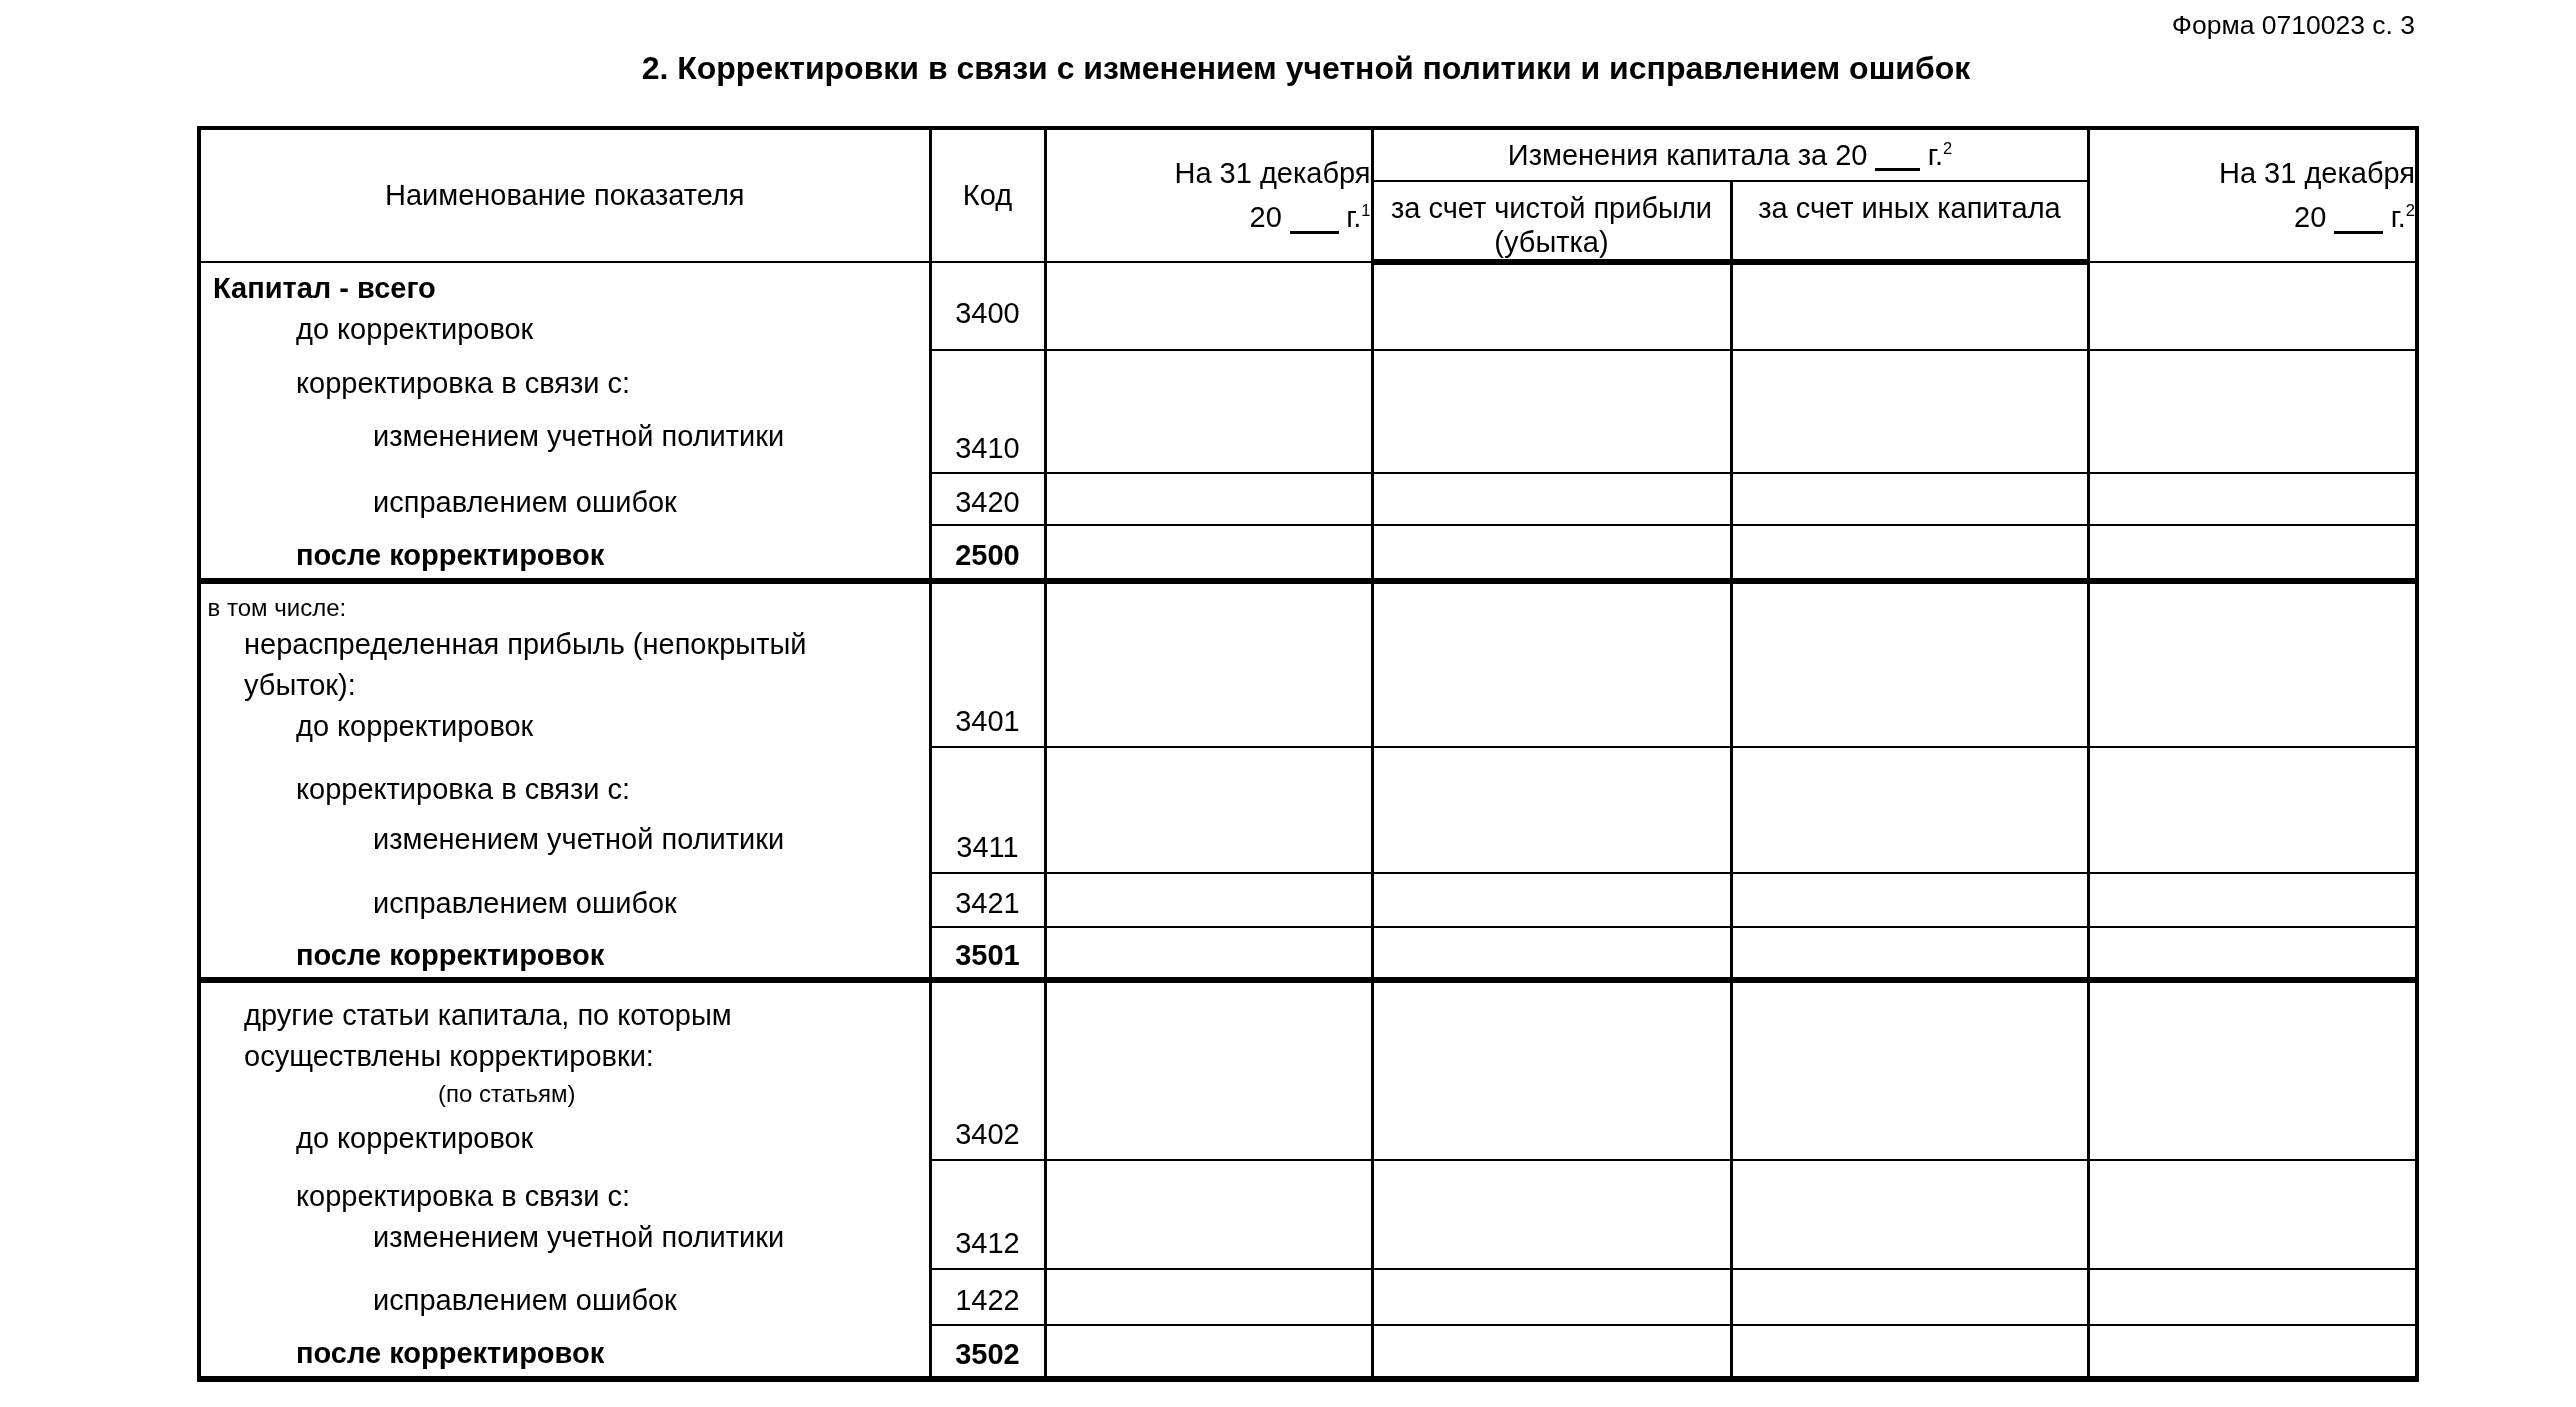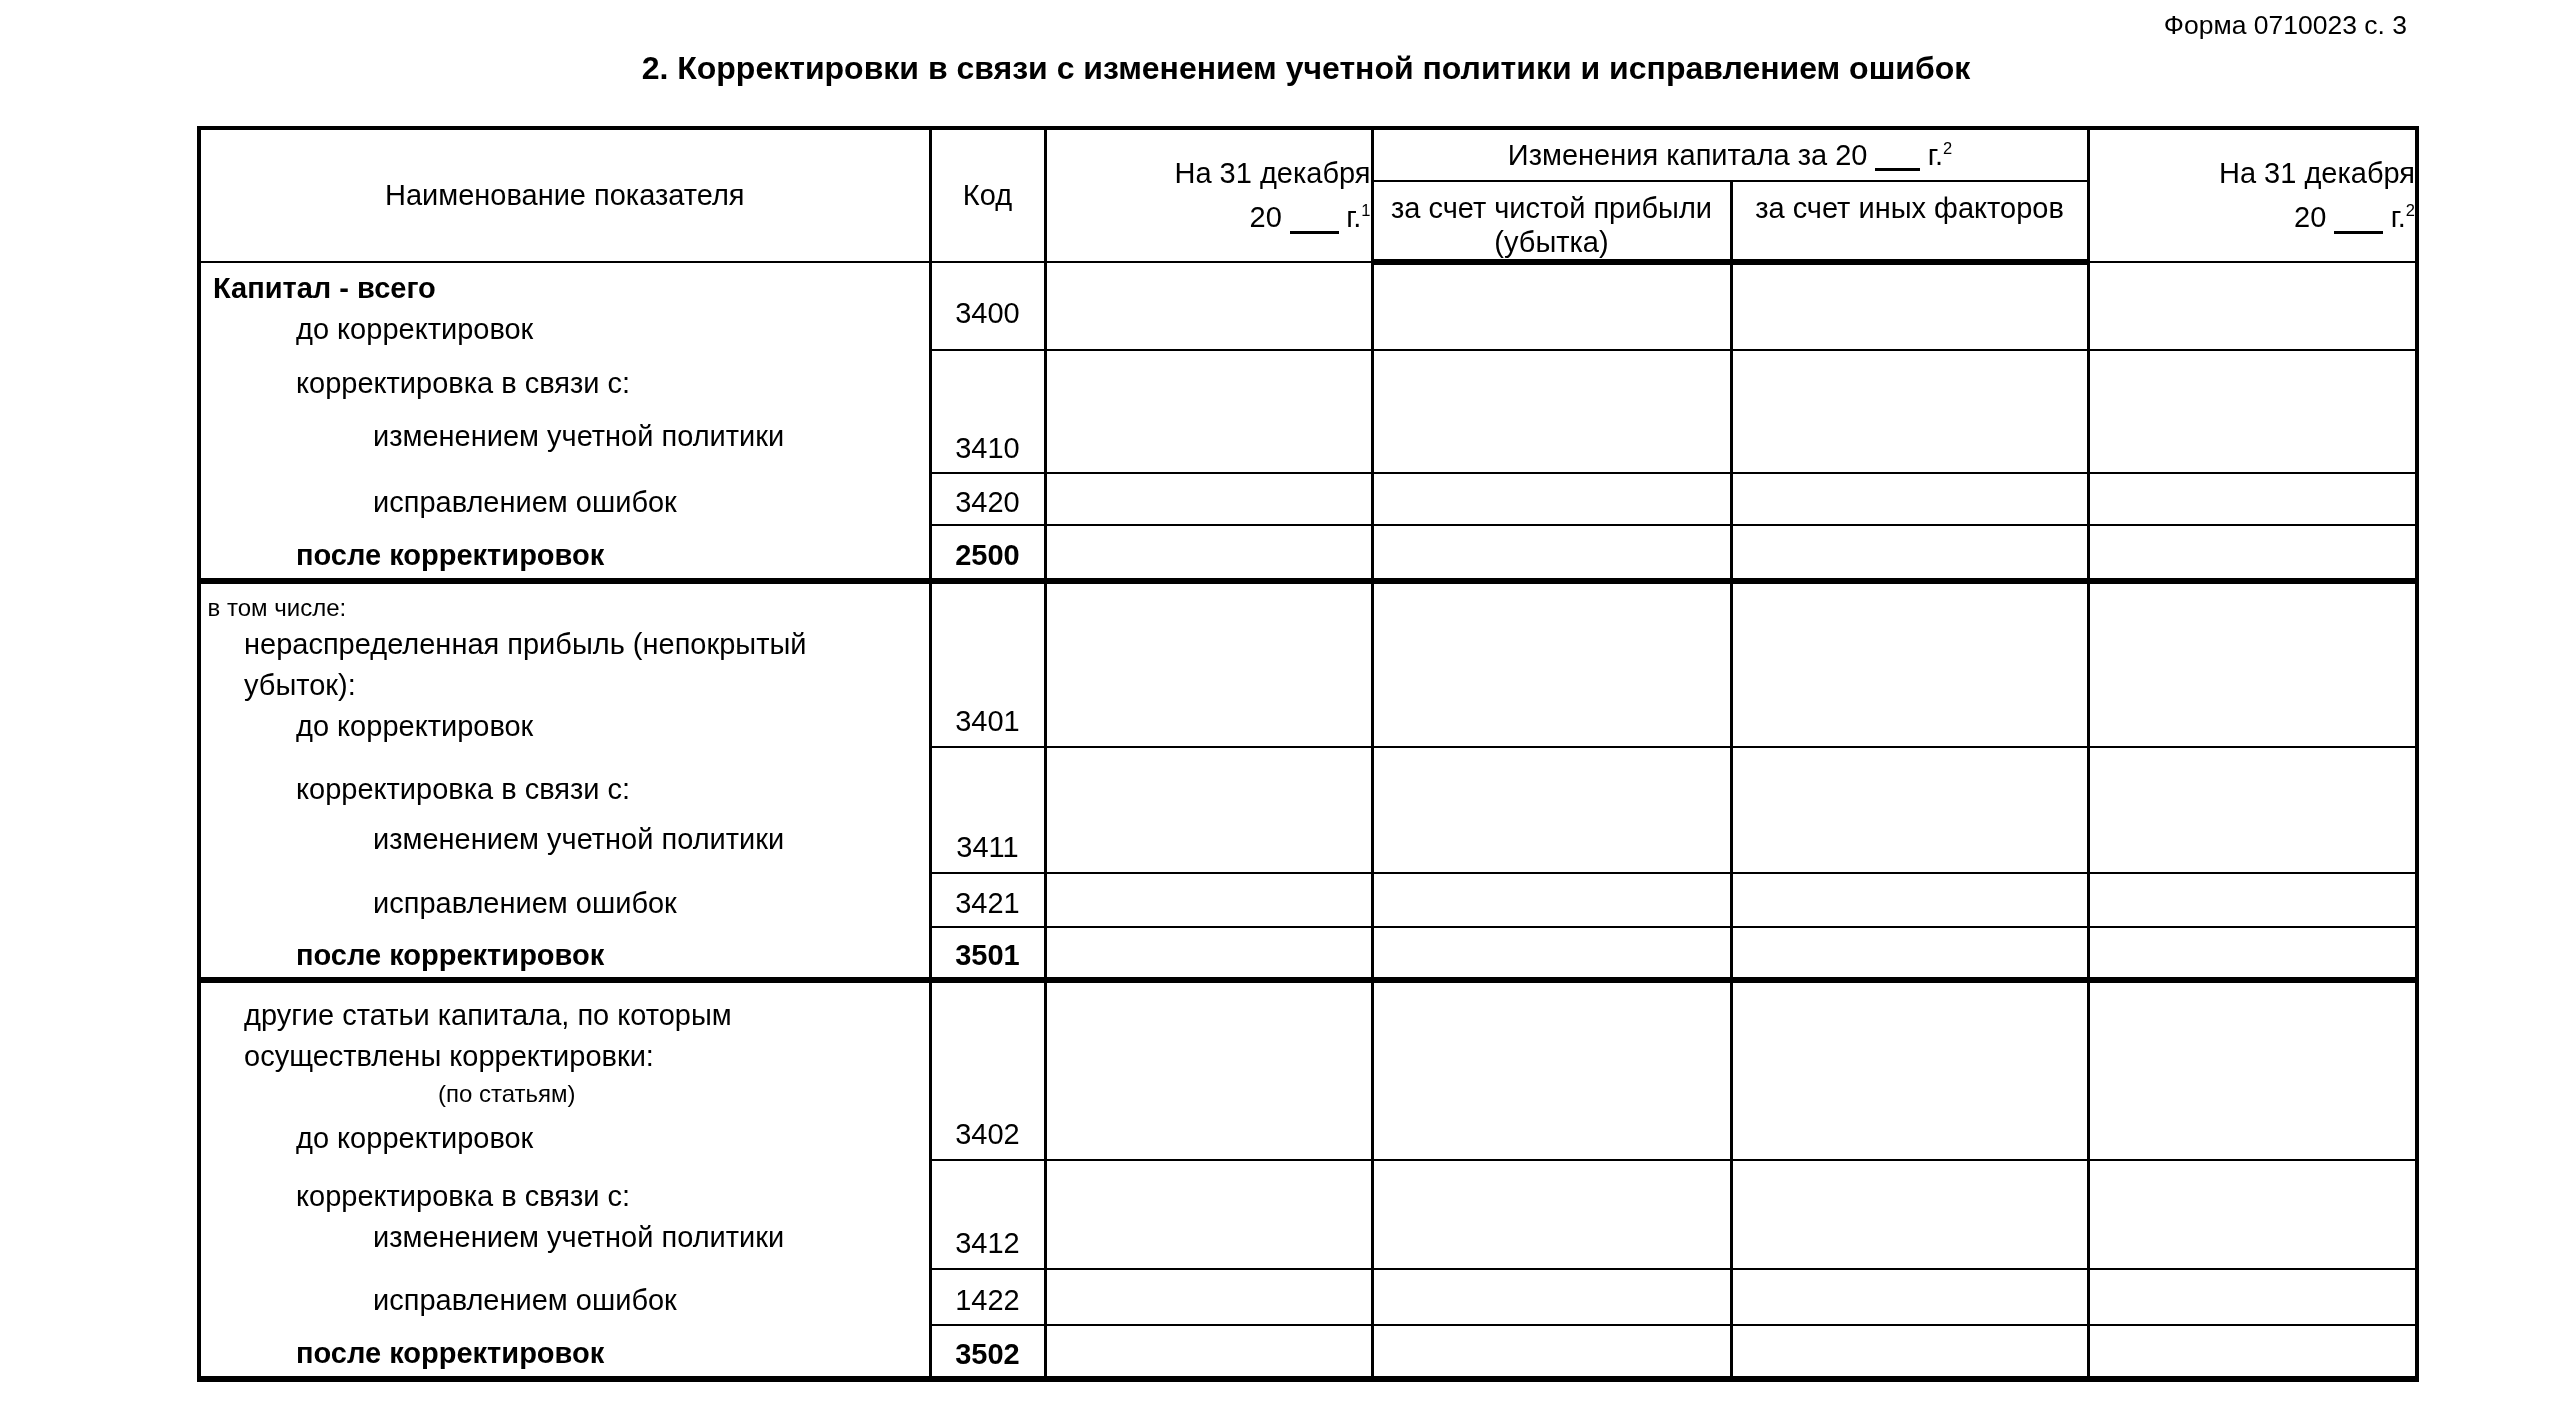--- a/index.html
+++ b/index.html
@@ -4,21 +4,21 @@
 <style>
   html,body { margin:0; padding:0; }
   body {
     width:2576px; height:1407px;
     background:#ffffff; color:#000;
     font-family:"Liberation Sans", sans-serif;
     position:relative;
     -webkit-font-smoothing:antialiased;
   }
   .form-label {
-    position:absolute; top:10px; right:169px;
+    position:absolute; top:10px; right:161px;
     font-size:26.5px; line-height:31px; white-space:nowrap;
   }
   .page-title {
     position:absolute; top:49px; left:197px; width:2218px;
     text-align:center; font-size:32px; font-weight:bold; line-height:39px;
     white-space:nowrap;
   }
   table.frm {
     position:absolute; left:197px; top:126px;
     width:2218px; table-layout:fixed;
@@ -96,21 +96,21 @@
         <div>На 31 декабря</div>
         <div><span>20</span><span class="blank"></span><span>г.</span><sup class="fnote">2</sup></div>
       </th>
     </tr>
     <tr style="height:77px">
       <th class="c-sub">
         <div>за счет чистой прибыли</div>
         <div>(убытка)</div>
       </th>
       <th class="c-sub">
-        <div>за счет иных факторов</div>
+        <div>за счет иных капитала</div>
       </th>
     </tr>
   </thead>
   <tbody>
 
     <tr style="height:83px">
       <td class="name" style="padding-top:5.5px">
         <div class="ln bold ind0">Капитал - всего</div>
         <div class="ln ind1">до корректировок</div>
       </td>

